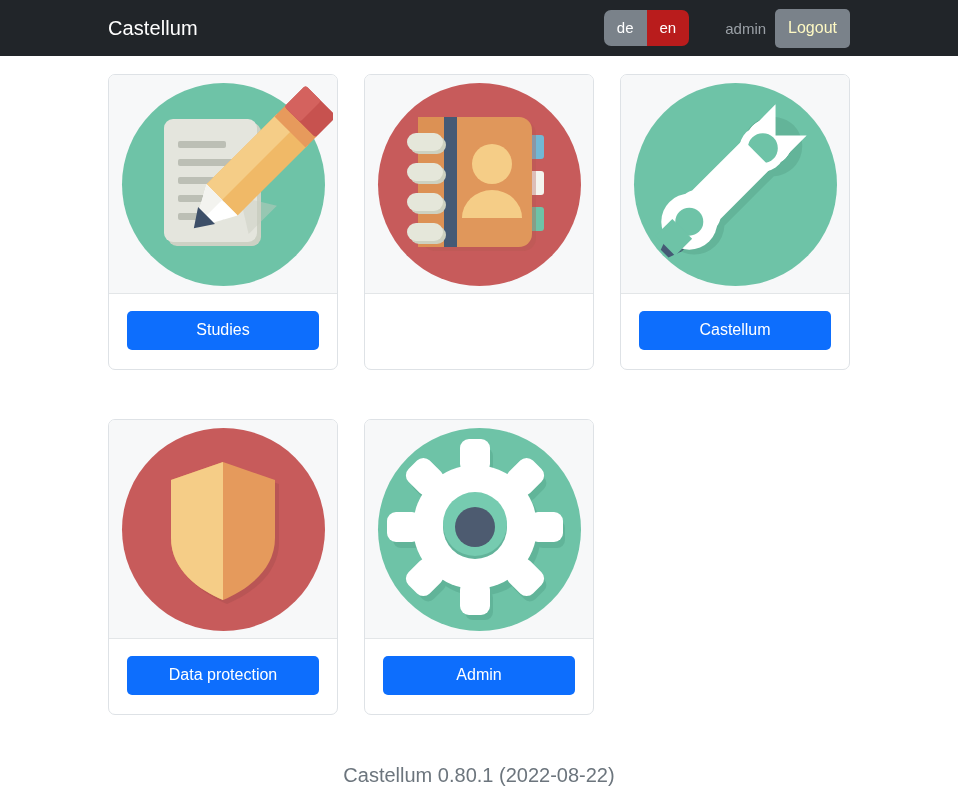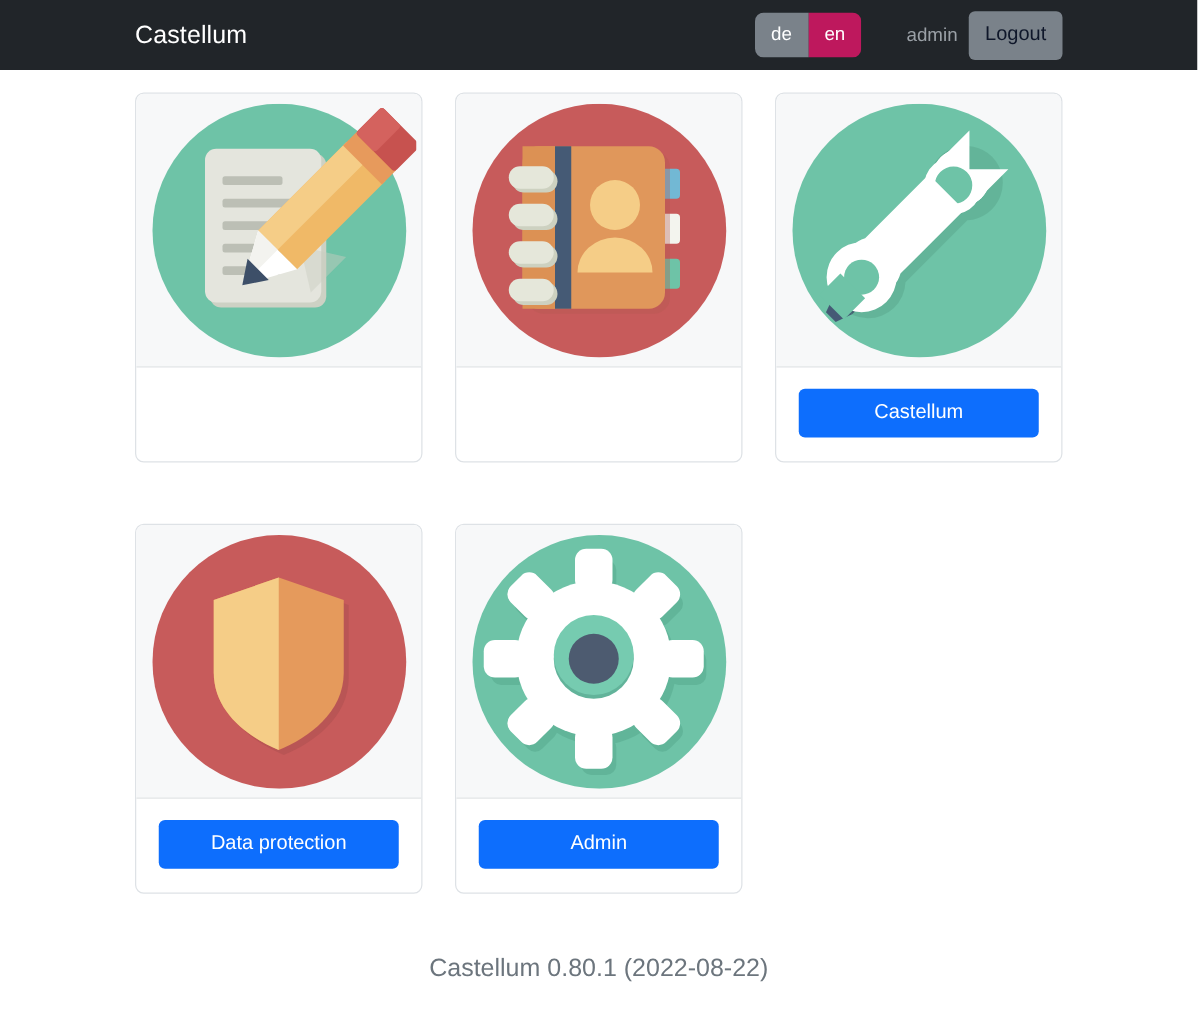--- a/index.html
+++ b/index.html
@@ -43,33 +43,33 @@
   .lang-btn {
     font-family: "Liberation Sans", sans-serif;
     font-size: 15px;
     line-height: 1;
     color: #ffffff;
     border: 0;
     padding: 10px 13px 11px;
     cursor: pointer;
   }
   .lang-btn.active { background: #7a828a; }
-  .lang-btn.inactive { background: #be185d; }
+  .lang-btn.inactive { background: #b91c1c; }
 
   .user-label {
     color: #9aa0a6;
     font-size: 15px;
     margin-left: 36px;
     margin-right: 9px;
     line-height: 1;
   }
   .logout-btn {
     font-family: "Liberation Sans", sans-serif;
     background: #7a828a;
-    color: #0f172a;
+    color: #fef9c3;
     border: 0;
     border-radius: 5px;
     font-size: 16px;
     line-height: 1;
     padding: 11px 13px 12px;
     cursor: pointer;
   }
 
   
   .container {
@@ -167,20 +167,23 @@
               <rect x="96" y="18" width="22" height="100" fill="#f5cd87"></rect>
               <rect x="96" y="6" width="44" height="16" fill="#e79a5c"></rect>
               <rect x="96" y="-22" width="44" height="30" rx="3" fill="#c7524f"></rect>
               <rect x="96" y="-22" width="22" height="30" rx="3" fill="#d4625e"></rect>
               <polygon points="96,118 140,118 118,158" fill="#ffffff"></polygon>
               <polygon points="96,118 118,118 118,158" fill="#f3f3ef"></polygon>
               <polygon points="106,140 130,140 118,158" fill="#3d4f68"></polygon>
             </g>
           </g>
         </svg>
+      </div>
+      <div class="card-body">
+        <button class="card-btn">Studies</button>
       </div>
     </div>
 
     <div class="card">
       <div class="card-img">
         <svg width="219" height="203" viewBox="0 0 219 203">
           <circle cx="109.5" cy="101.5" r="101.5" fill="#c75b5b"></circle>
           <rect x="156" y="52" width="18" height="24" rx="3" fill="#72b8d4"></rect>
           <rect x="156" y="88" width="18" height="24" rx="3" fill="#f3f4ee"></rect>
           <rect x="156" y="124" width="18" height="24" rx="3" fill="#6ec3a7"></rect>

